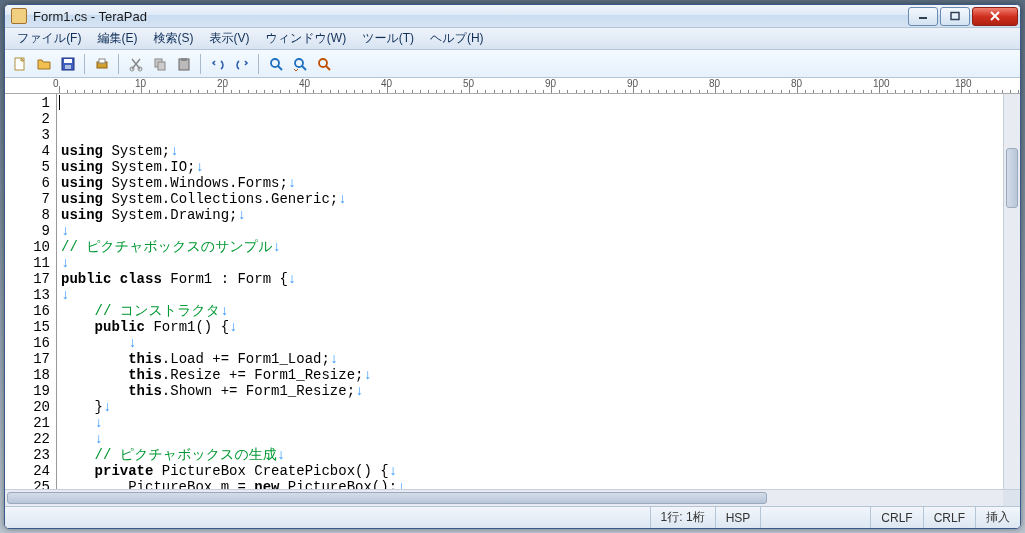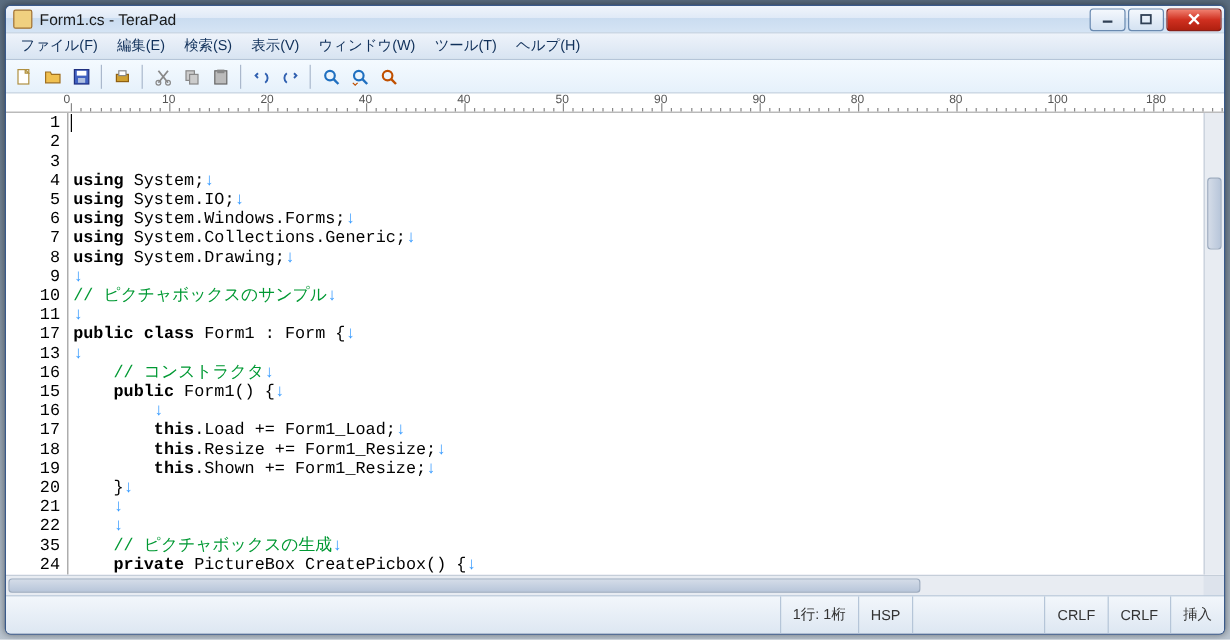--- a/index.html
+++ b/index.html
@@ -80,21 +80,21 @@
   position: relative; }
 .vscroll .thumb { position:absolute; top:54px; left:2px; right:2px; height:60px;
   background: linear-gradient(90deg,#d4dce8,#b8c6da); border: 1px solid #9aa9bd; border-radius:3px;}
 .hscroll { height: 17px; background: #e8ecf2; border-top: 1px solid #c5ced9;
   display:flex; }
 .hscroll .track { flex:1; position:relative; }
 .hscroll .thumb { position:absolute; left:2px; top:2px; bottom:2px; width:760px;
   background: linear-gradient(180deg,#d4dce8,#b8c6da); border:1px solid #9aa9bd; border-radius:3px;}
 .hscroll .corner { width:17px; background:#dde3ec; }
 .statusbar {
-  height: 32px;
+  height: 22px;
   background: linear-gradient(180deg,#f2f6fb,#dde7f2);
   border-top: 1px solid #b5c5d8;
   display: flex; align-items: center; font-size: 12px; color: #333;
 }
 .statusbar .spacer { flex:1; }
 .statusbar .cell { padding: 0 10px; border-left: 1px solid #b5c5d8; height:100%; display:flex; align-items:center;}
 </style>
 </head>
 <body>
 
@@ -377,21 +377,21 @@
         <div>13</div>
         <div>16</div>
         <div>15</div>
         <div>16</div>
         <div>17</div>
         <div>18</div>
         <div>19</div>
         <div>20</div>
         <div>21</div>
         <div>22</div>
-        <div>35</div>
+        <div>23</div>
         <div>24</div>
         <div>25</div>
       </div>
     <div class="code" id="code">
       <div class="caret-col"></div>
     <div><span class="kw">using</span><span> System;</span><span class="eol">↓</span></div><div><span class="kw">using</span><span> System.IO;</span><span class="eol">↓</span></div><div><span class="kw">using</span><span> System.Windows.Forms;</span><span class="eol">↓</span></div><div><span class="kw">using</span><span> System.Collections.Generic;</span><span class="eol">↓</span></div><div><span class="kw">using</span><span> System.Drawing;</span><span class="eol">↓</span></div><div><span class="eol">↓</span></div><div><span class="cm">// ピクチャボックスのサンプル</span><span class="eol">↓</span></div><div><span class="eol">↓</span></div><div><span class="kw">public class</span><span> Form1 : Form {</span><span class="eol">↓</span></div><div><span class="eol">↓</span></div><div><span>    </span><span class="cm">// コンストラクタ</span><span class="eol">↓</span></div><div><span>    </span><span class="kw">public</span><span> Form1() {</span><span class="eol">↓</span></div><div><span>        </span><span class="eol">↓</span></div><div><span>        </span><span class="kw">this</span><span>.Load += Form1_Load;</span><span class="eol">↓</span></div><div><span>        </span><span class="kw">this</span><span>.Resize += Form1_Resize;</span><span class="eol">↓</span></div><div><span>        </span><span class="kw">this</span><span>.Shown += Form1_Resize;</span><span class="eol">↓</span></div><div><span>    }</span><span class="eol">↓</span></div><div><span>    </span><span class="eol">↓</span></div><div><span>    </span><span class="eol">↓</span></div><div><span>    </span><span class="cm">// ピクチャボックスの生成</span><span class="eol">↓</span></div><div><span>    </span><span class="kw">private</span><span> PictureBox CreatePicbox() {</span><span class="eol">↓</span></div><div><span>        PictureBox m = </span><span class="kw">new</span><span> PictureBox();</span><span class="eol">↓</span></div></div>
     <div class="vscroll">
       <div class="thumb"></div>
     </div>
   </div>

